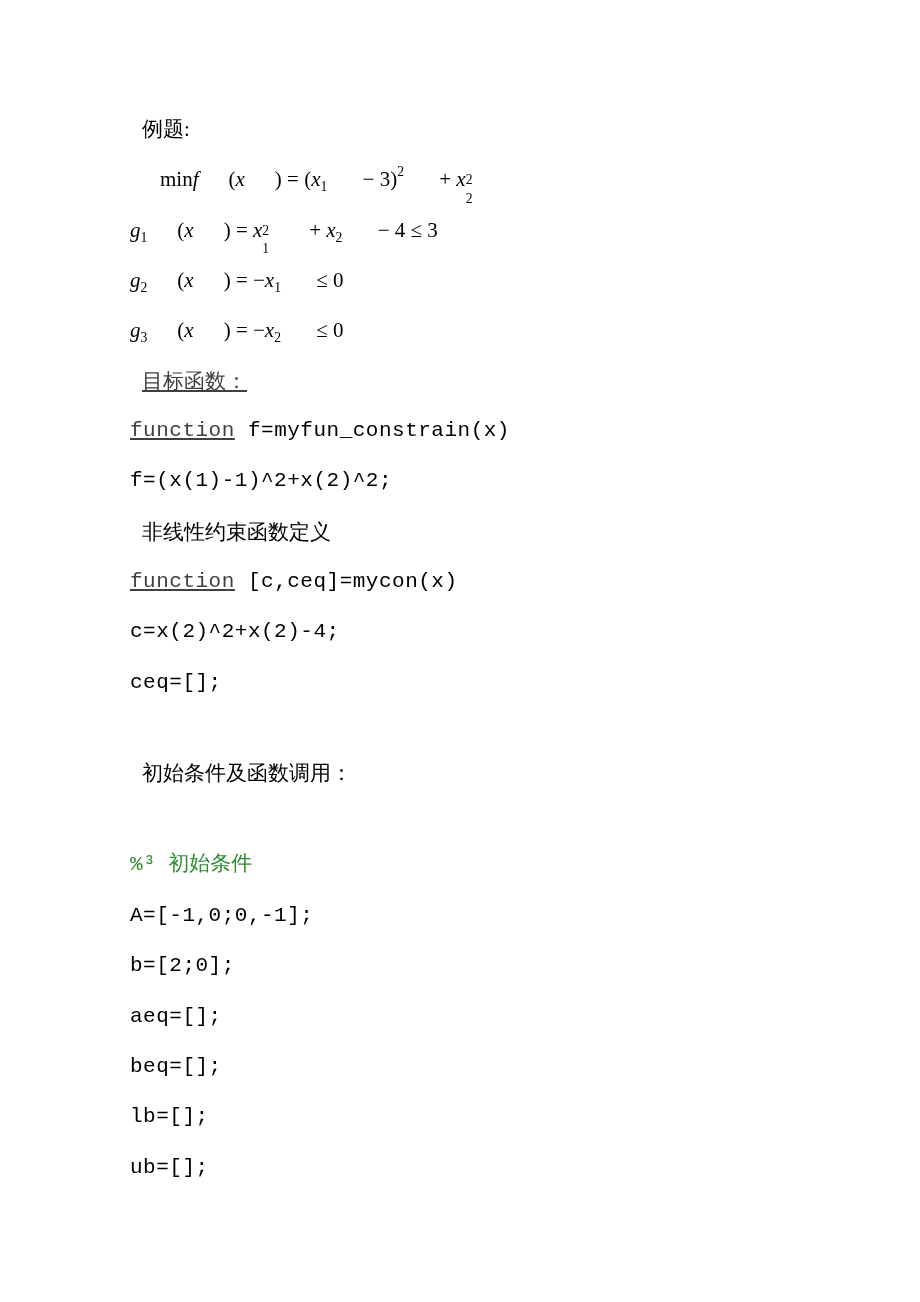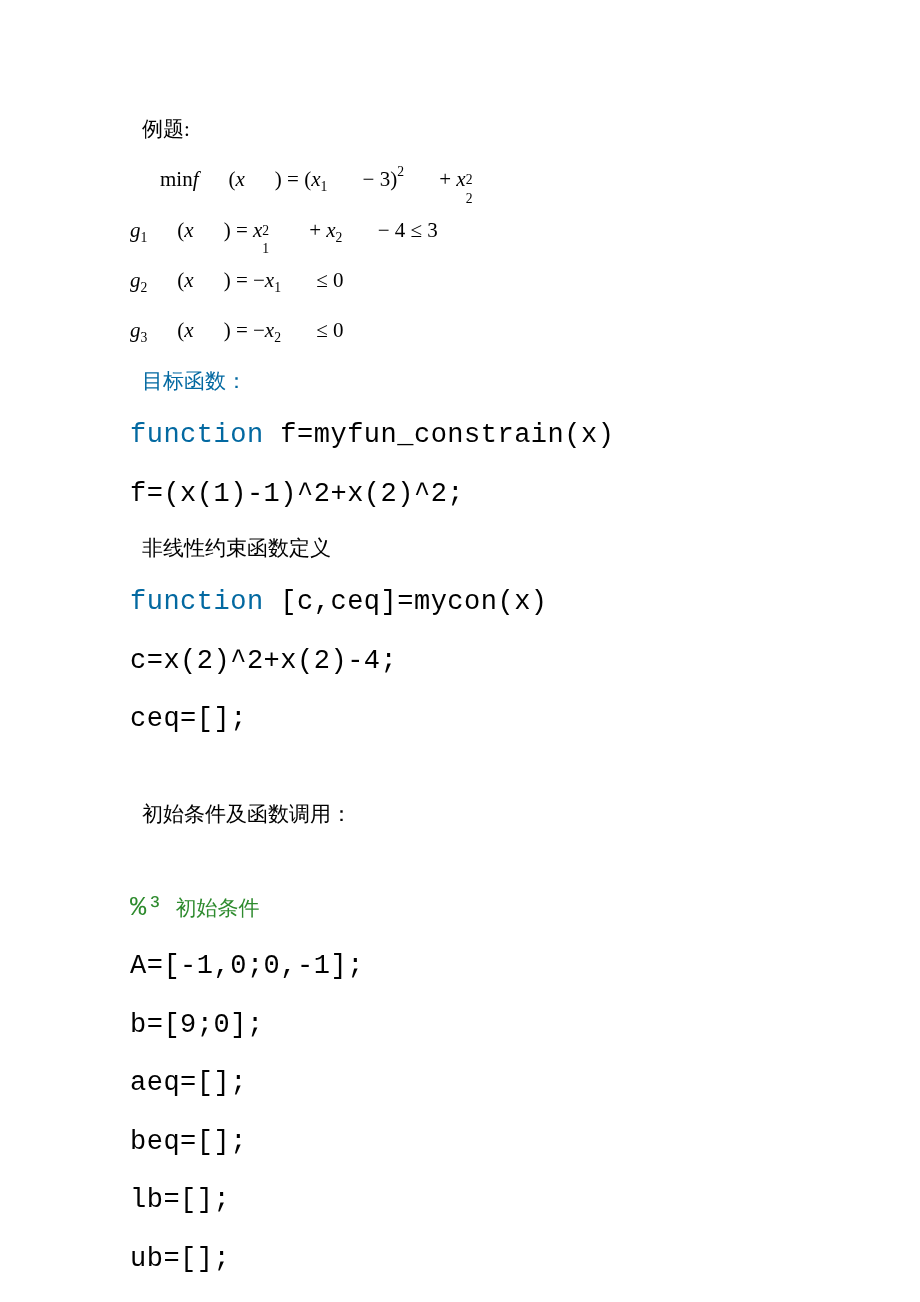--- a/index.html
+++ b/index.html
@@ -30,25 +30,25 @@
     white-space: nowrap;
   }
   .math .rm { font-style: normal; margin-left: 30px; }
   sub, sup {
     font-size: 0.65em;
     font-style: normal;
     line-height: 0;
   }
   sub { vertical-align: -0.35em; }
   sup { vertical-align: 0.75em; }
-  .blue { color: #0369a1; }
+  .blue { color: #404040; text-decoration: underline; }
   .green { color: #2e8b2e; }
   .code {
     font-family: "Courier New", monospace;
-    font-size: 27px;
+    font-size: 21px;
     letter-spacing: 0.5px;
   }
   .gap-large { height: 40px; }
   .supsub {
     display: inline-block;
     position: relative;
     width: 0.55em;
   }
   .supsub .top {
     position: absolute;
@@ -108,17 +108,17 @@
 
 <div class="line cjk">初始条件及函数调用：</div>
 
 <div class="gap-large"></div>
 
 <div class="line">
   <span class="code green">%³</span><span class="cjk green">初始条件</span>
 </div>
 
 <div class="line code">A=[-1,0;0,-1];</div>
-<div class="line code">b=[9;0];</div>
+<div class="line code">b=[2;0];</div>
 <div class="line code">aeq=[];</div>
 <div class="line code">beq=[];</div>
 <div class="line code">lb=[];</div>
 <div class="line code">ub=[];</div>
 
 </body></html>

